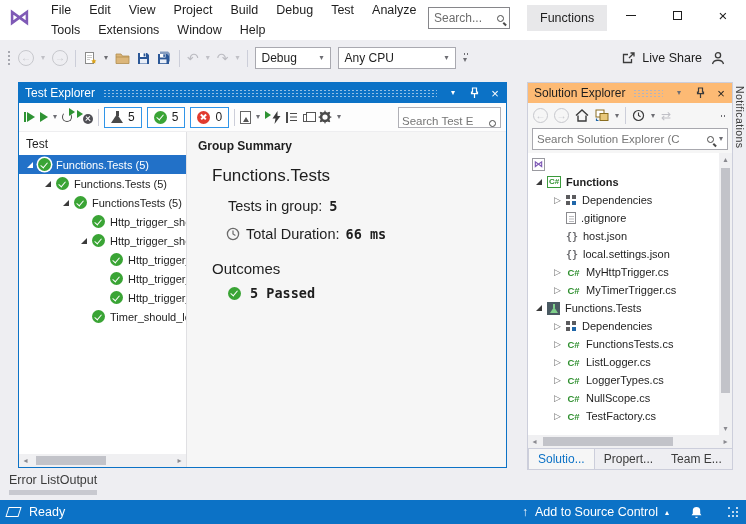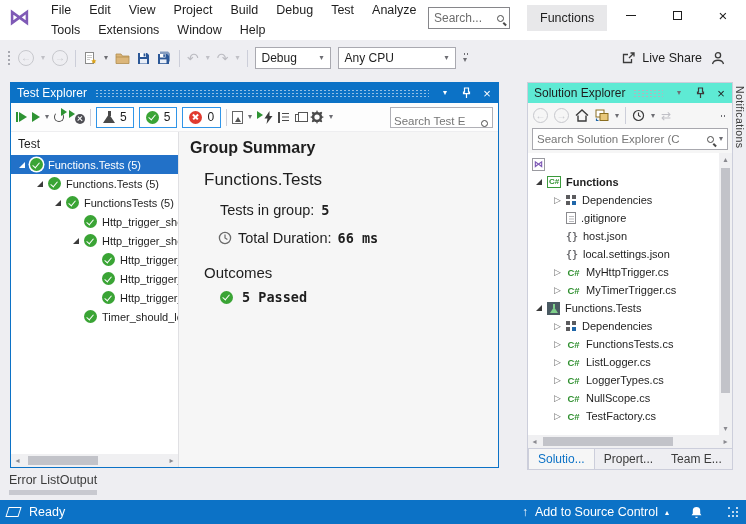--- a/index.html
+++ b/index.html
@@ -41,21 +41,21 @@
 
 .main{position:absolute;top:76px;left:0;right:0;bottom:24px}
 
 
 .panel{position:absolute;display:flex;flex-direction:column;background:#f6f6f6}
 .ptitle{height:20px;display:flex;align-items:center;padding:0 3px 0 6px;gap:5px;flex:none}
 .ptitle .dotfill{flex:1;height:9px;margin:0 3px}
 .ptitle .ticon{width:16px;display:flex;align-items:center;justify-content:center;flex:none}
 
 
-.te{left:10px;top:6px;width:489px;height:386px;border:1px solid #0c72c6}
+.te{left:18px;top:6px;width:489px;height:386px;border:1px solid #0c72c6}
 .te .ptitle{background:#0c72c6;color:#fff}
 .te .dotfill{background:radial-gradient(rgba(255,255,255,.55) .9px,transparent 1.1px);background-size:4px 3px}
 .te-toolbar{height:28px;background:#fdfdfd;display:flex;align-items:center;padding:0 5px;gap:5px;flex:none}
 .tri-play{width:0;height:0;border-left:8px solid #2e9333;border-top:5px solid transparent;border-bottom:5px solid transparent;flex:none}
 .tri-play.small{border-left-width:6px;border-top-width:4px;border-bottom-width:4px}
 .runall{display:flex;align-items:center;gap:1px}
 .runall .bar{width:2px;height:10px;background:#2e9333}
 .ring{width:10px;height:10px;border:1.6px solid #4a4a4a;border-radius:50%;border-top-color:transparent;position:relative;flex:none}
 .ring .tri-play{position:absolute;right:-4px;top:-5px}
 .cancelrun{position:relative;width:16px;height:14px;flex:none}
@@ -89,21 +89,21 @@
 .row .lbl{font-size:11px;padding-left:1px}
 .row.selected{background:#2271c8;color:#fff}
 .row.selected .check{box-shadow:0 0 0 1.5px #fff}
 .exp{width:15px;flex:0 0 15px;display:flex;align-items:center;justify-content:center}
 .tri-exp{width:0;height:0;border-left:6px solid transparent;border-bottom:6px solid #3b3b3b}
 .row.selected .tri-exp{border-bottom-color:#fff}
 .tri-col{font-size:9px;color:#6d6d6d;line-height:9px}
 .rowicon{margin:0 4px 0 1px;flex:none}
 
 .summary{flex:1;background:#f6f6f6;padding:7px 0 0 11px;overflow:hidden;font-family:"Liberation Sans",sans-serif}
-.sum-hdr{font-weight:bold;font-size:16px;color:#1e1e1e}
+.sum-hdr{font-weight:bold;font-size:12px;color:#1e1e1e}
 .sum-name{font-size:17px;margin:13px 0 0 14px}
 .sum-line{display:flex;align-items:center;gap:7px;margin:12px 0 0 30px;font-size:14.5px}
 .sum-line.withicon{margin-left:28px;gap:6px}
 .monoval{font-family:"DejaVu Sans Mono",monospace;font-size:13.5px;font-weight:bold}
 .sum-outcomes{font-size:15px;margin:18px 0 0 14px}
 .sum-pass{display:flex;align-items:center;gap:9px;margin:8px 0 0 30px}
 
 .hscroll{height:13px;background:#f0f0f2;display:flex;align-items:center;flex:none}
 .sb-arrow{width:13px;text-align:center;color:#8a8a90;font-size:8px;line-height:13px;flex:none}
 .hs-track{flex:1;height:9px;position:relative}
@@ -112,21 +112,21 @@
 .vs-track{flex:1;width:9px;position:relative}
 .vs-thumb{position:absolute;left:0;width:9px;background:#c2c3c9}
 
 
 .bottom-tabs{position:absolute;left:9px;top:397px;display:flex;gap:0}
 .btab{display:flex;flex-direction:column;gap:3px;font-size:12.5px;color:#3b3b3b;align-items:stretch}
 .btab .bar{height:5px;background:#c8c9d0}
 
 
 .se{left:527px;top:6px;width:206px;height:388px;border:1px solid #cccedb}
-.se .ptitle{background:#5eead4;color:#1e1e1e}
+.se .ptitle{background:#fdba74;color:#1e1e1e}
 .se .dotfill{background:radial-gradient(#b2b4bf .9px,transparent 1.1px);background-size:4px 3px;max-width:34px}
 .se-toolbar{height:25px;display:flex;align-items:center;gap:6px;padding:0 5px;flex:none;background:#f6f6f6}
 .navcirc.sm{width:15px;height:15px;line-height:13px}
 .se-overflow{margin-left:auto;display:flex;flex-direction:column;align-items:center;gap:1px;padding-right:2px}
 .se-search{height:22px;margin:0 4px 3px;border:1px solid #a8a8ae;background:#fff;display:flex;align-items:center;gap:5px;padding:0 4px;color:#767676;font-size:11.5px;white-space:nowrap;overflow:hidden;flex:none}
 .se-body{flex:1;display:flex;overflow:hidden;background:#fff}
 .se-tree{flex:1;overflow:hidden;padding-top:2px}
 .se-tree .row{height:18px}
 .se-tree .bold .lbl{font-weight:bold}
 .se-hscroll{flex:none}

